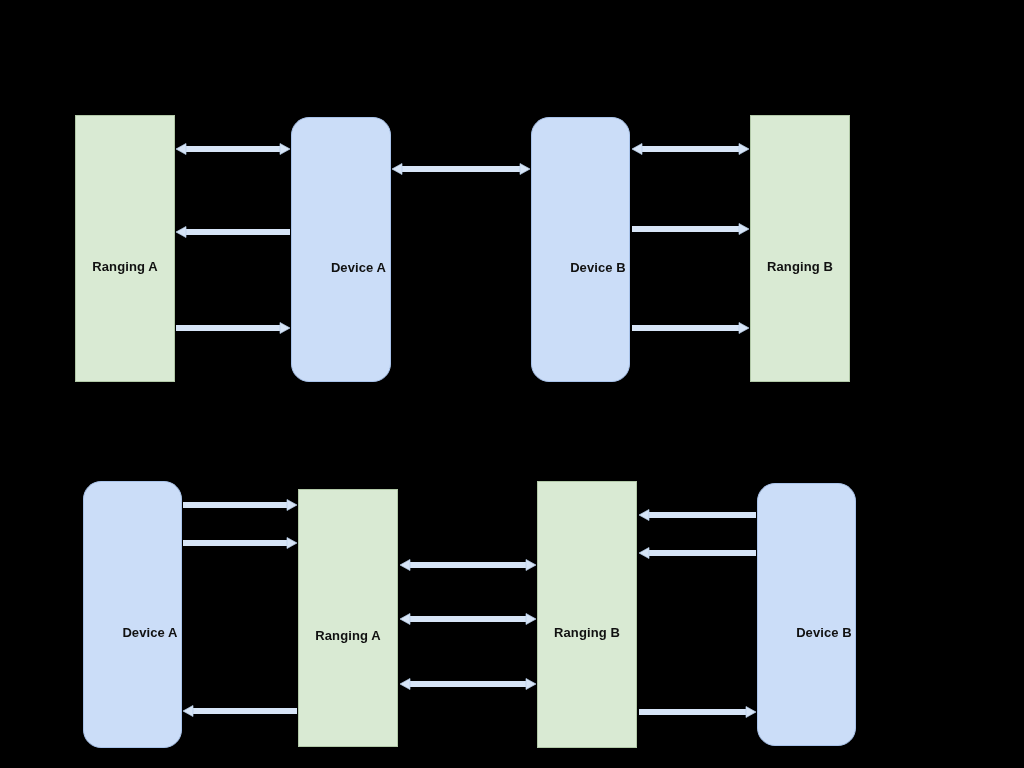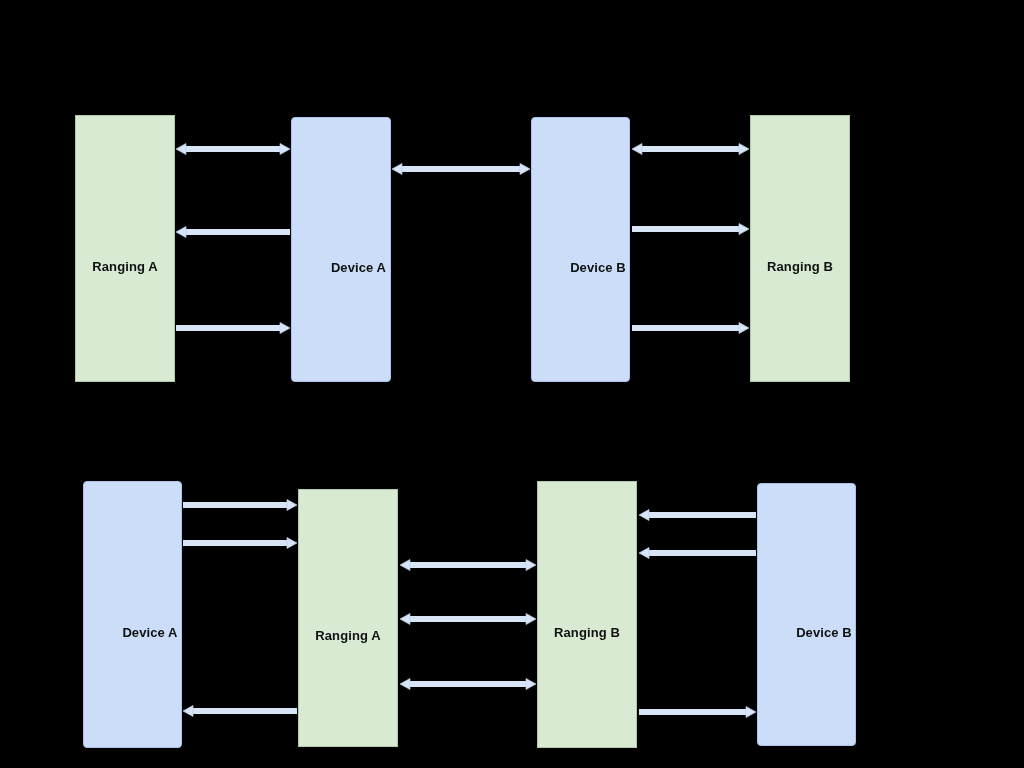--- a/index.html
+++ b/index.html
@@ -34,21 +34,21 @@
     line-height: 1.2;
   }
   .node-rect {
     background: #d9ead3;
     border: 1px solid #b2c9a8;
     border-radius: 0px;
   }
   .node-round {
     background: #cbddf8;
     border: 1px solid #a9c3ea;
-    border-radius: 4px;
+    border-radius: 18px;
     padding-left: 35px;
   }
   .node-label {
     pointer-events: none;
     user-select: none;
     margin-top: 36px;
   }
   .edge {
     position: absolute;
     height: 0;

